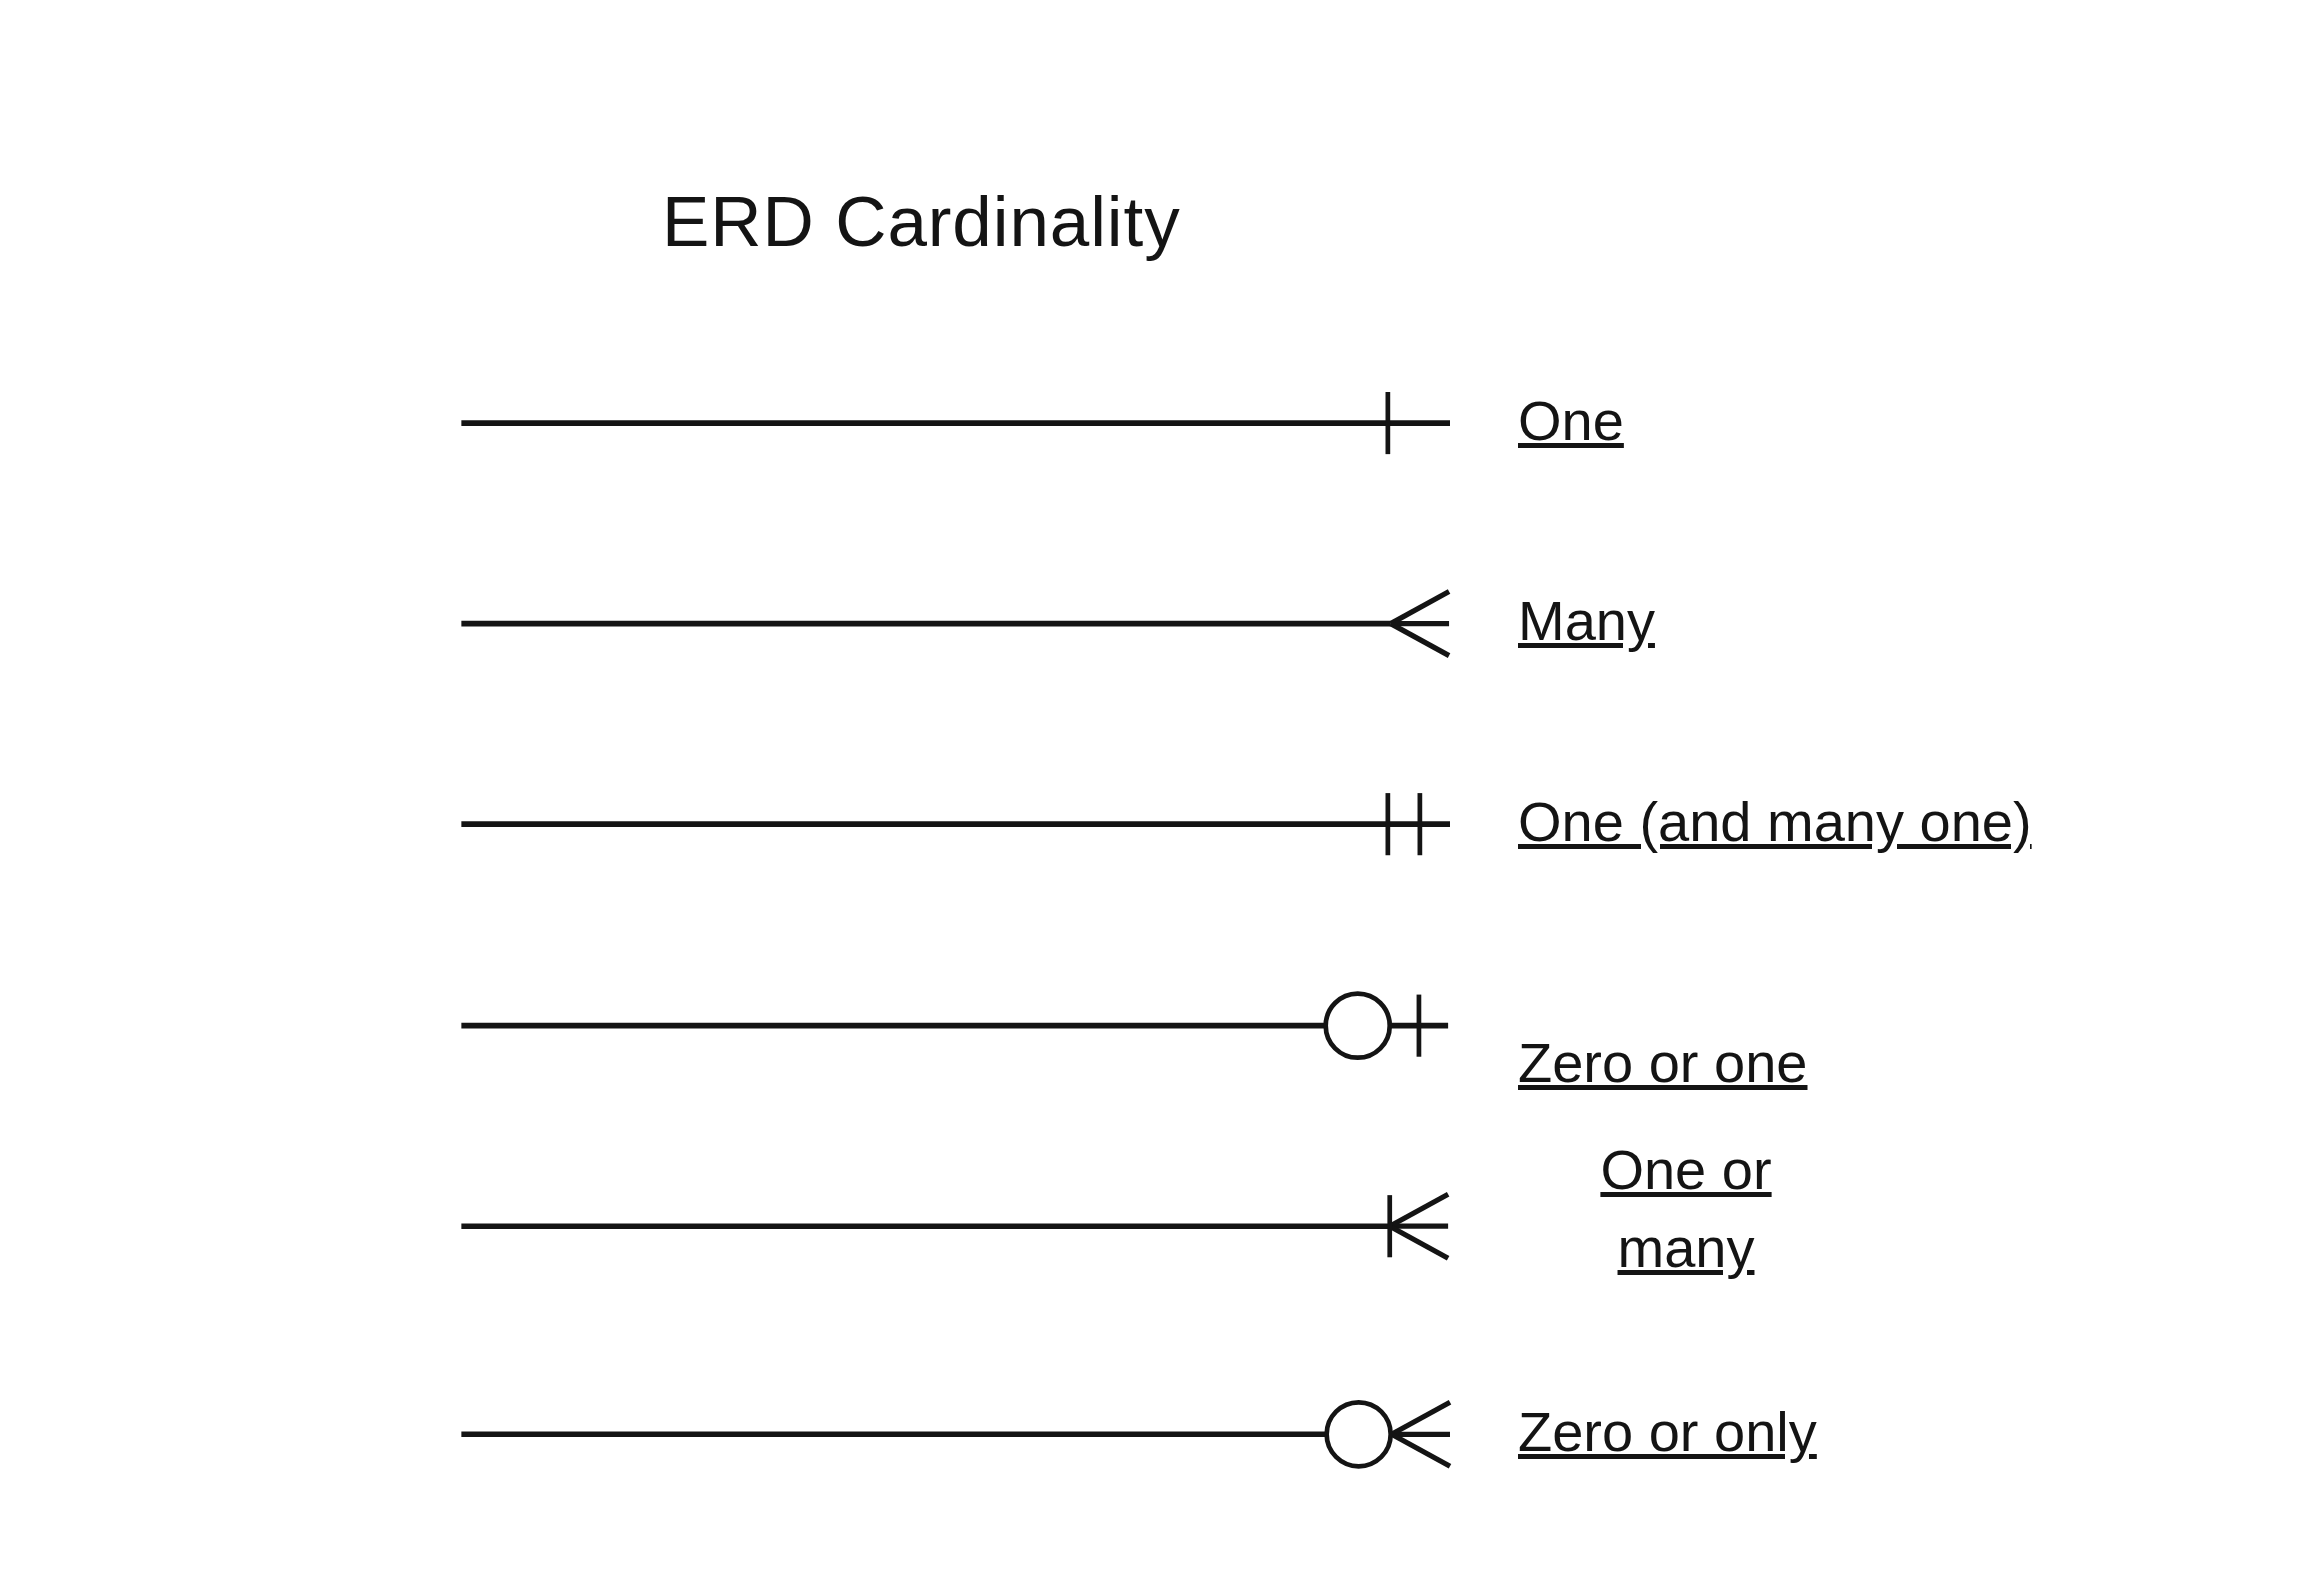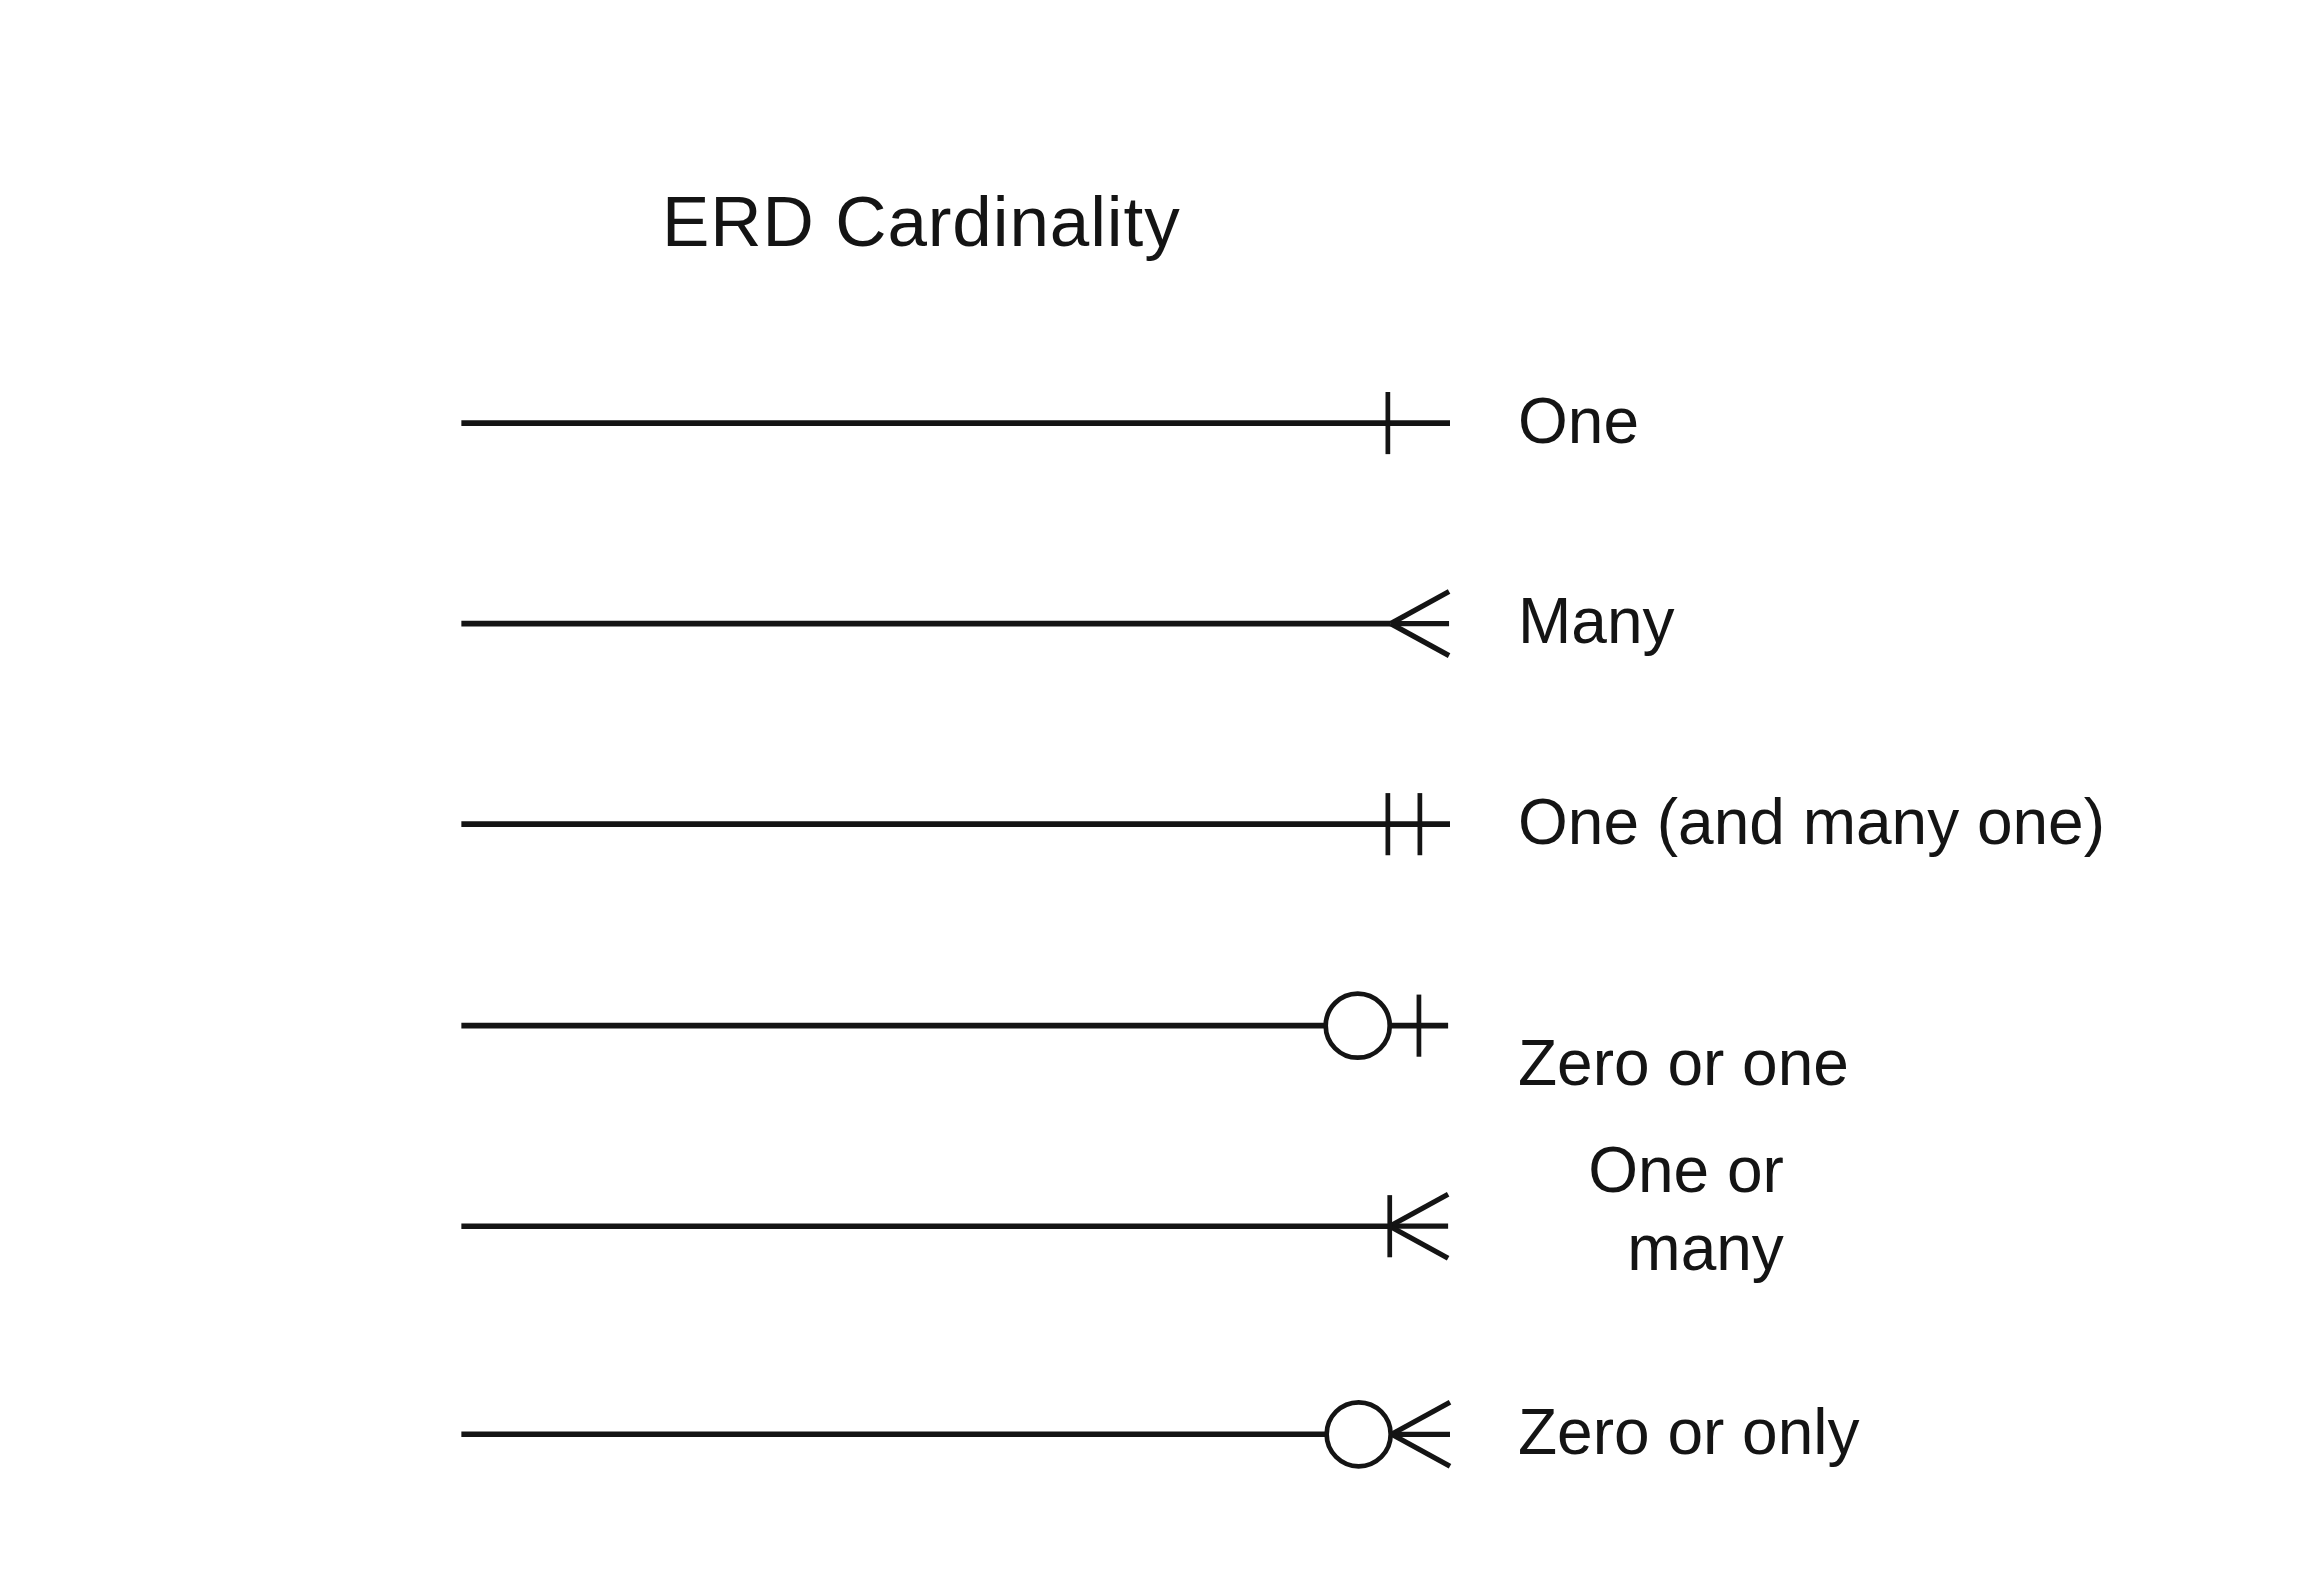--- a/index.html
+++ b/index.html
@@ -27,34 +27,34 @@
   }
   #diagram-svg {
     position: absolute;
     left: 0;
     top: 0;
     width: 2320px;
     height: 1573px;
   }
   .row-label {
     position: absolute;
-    font-size: 64px;
+    font-size: 56px;
     line-height: 60px;
     color: var(--ink, #141414);
     white-space: nowrap;
+    text-decoration: underline;
   }
   .row-label.two-line {
     text-align: center;
     transform: translateX(-50%);
     line-height: 78px;
     white-space: normal;
   }
   .row-label.two-line div {
     white-space: nowrap;
-    text-align: right;
   }
 </style>
 </head>
 <body style="--ink: #141414; --bg: #ffffff;">
 
 <div class="diagram-title">ERD Cardinality</div>
 
 <svg id="diagram-svg" viewBox="0 0 2464 1670" xmlns="http://www.w3.org/2000/svg">
     <g>
       <line x1="490" y1="449" x2="1540" y2="449" stroke="#141414" stroke-width="6" stroke-linecap="butt"></line>

